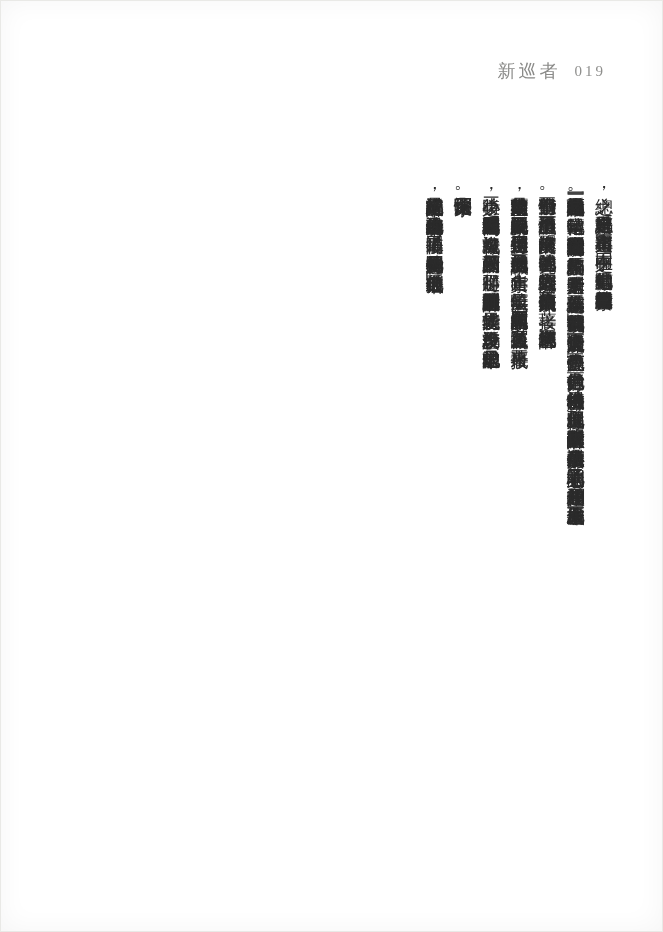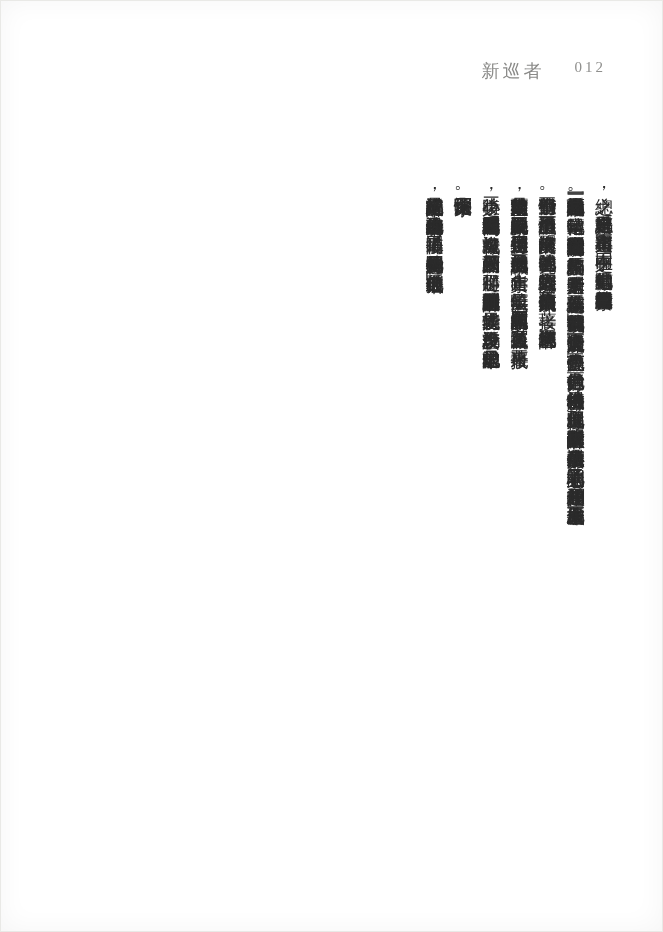--- a/index.html
+++ b/index.html
@@ -17,22 +17,22 @@
     border: 1px solid #e9e9e6;
     box-sizing: border-box;
     box-shadow: inset 0 0 28px rgba(0,0,0,0.045);
     overflow: hidden;
   }
   .running-head {
     position: absolute;
     top: 58px;
     right: 56px;
     display: flex;
-    align-items: flex-start;
-    gap: 30px;
+    align-items: center;
+    gap: 14px;
     color: #8f8f8d;
     white-space: nowrap;
   }
   .running-head .book-title {
     font-size: 18px;
     letter-spacing: 3px;
     color: #8a8a88;
   }
   .running-head .page-number {
     font-size: 15px;
@@ -60,21 +60,21 @@
     text-indent: 2em;
   }
 </style>
 </head>
 <body>
 
 <div class="page">
 
   <div class="running-head">
     <span class="book-title">新巡者</span>
-    <span class="page-number">012</span>
+    <span class="page-number">019</span>
   </div>
 
   <div class="text-body">
 
   <p class="para">總之，季馬自認是好警察。這與事實相距不遠：在同事之中，他顯得相當勤勉，就像童書中的模範警察司維斯圖金。</p>
       <p class="para">季馬職業生涯中唯一的污點出現在一九九八年一月。當時他還年輕，和中士卡明斯基一起在「蘇聯國民經濟成就展覽館」附近巡邏。相較季馬的菜鳥資歷，卡明斯基算是老大，並爲這份工作感到驕傲。當時他們被稱爲「警員」或「管區」，還不是時下流行的「波麗士大人」，也不是輕蔑的「條子」。而他的指導方針是：積極尋求賺外快的機會。那個晚上就是這樣。卡明斯基看到一個醉醺醺的年輕人，手上還拿著一小瓶廉價的伏特加酒，立刻開心地吹了哨子，並和季馬一起攔住年輕人，要他馬上掏出五十或一百盧布。</p>
       <p class="para">但事情有些不對勁。不可思議的事情發生了。醉漢突然清醒過來，他的眼神儘管明亮，卻流露駭人的野蠻，彷彿一條不再相信人類的流浪狗。接著，醉漢要巡警們也來一杯。</p>
       <p class="para">當時是葉爾欽主政的後期，國家混亂的局勢就要終結，街上還是買得到伏特加。而他們居然就聽從了建議，走向售貨亭，瘋子般嘻笑，一人買了一瓶和醉漢手上相同的酒。隨後又各自買了一瓶，接著再來一瓶。</p>
       <p class="para">三小時之後，季馬和卡明斯基興高采烈地從街上回到管區巡邏，幸好沒被免職，只受到一頓嚴厲的訓斥。從那時起，卡明斯基逢人就說遇到的醉漢是催眠師，或特異功能人士。季馬沒多說什麼，只是牢牢記住他的眼。</p>
       <p class="para">深怕哪天冤家路窄。</p>

